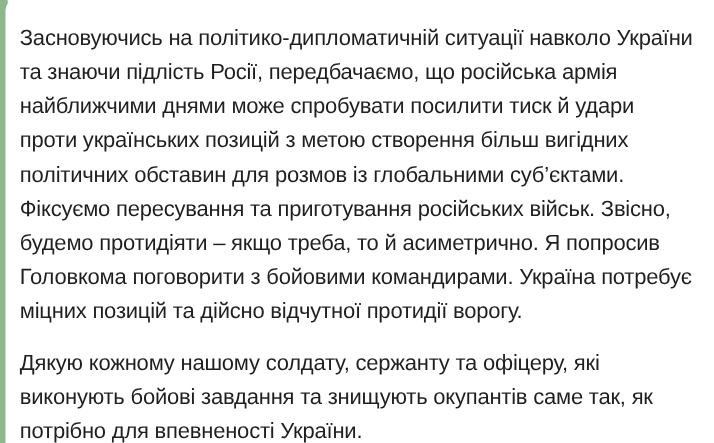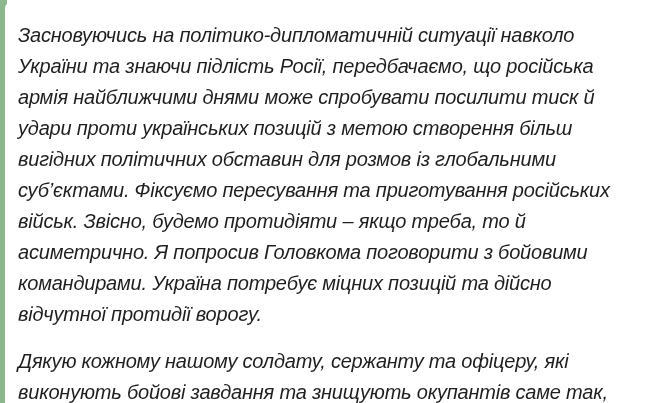--- a/index.html
+++ b/index.html
@@ -34,21 +34,20 @@
     box-sizing: border-box;
     padding: 20px 18px 0 13px;
   }
   .para {
     margin: 0 0 16px 0;
     font-size: 20px;
     line-height: 31px;
     letter-spacing: -0.2px;
     color: #1f1f1f;
     text-align: left;
-    font-style: italic;
   }
 </style>
 </head>
 <body>
 
 <div class="screen">
   <div class="chat-bg"></div>
   <div class="bubble">
     <p class="para">Засновуючись на політико-дипломатичній ситуації навколо України та знаючи підлість Росії, передбачаємо, що російська армія найближчими днями може спробувати посилити тиск й удари проти українських позицій з метою створення більш вигідних політичних обставин для розмов із глобальними суб’єктами. Фіксуємо пересування та приготування російських військ. Звісно, будемо протидіяти – якщо треба, то й асиметрично. Я попросив Головкома поговорити з бойовими командирами. Україна потребує міцних позицій та дійсно відчутної протидії ворогу.</p>
     <p class="para">Дякую кожному нашому солдату, сержанту та офіцеру, які виконують бойові завдання та знищують окупантів саме так, як потрібно для впевненості України.</p>

